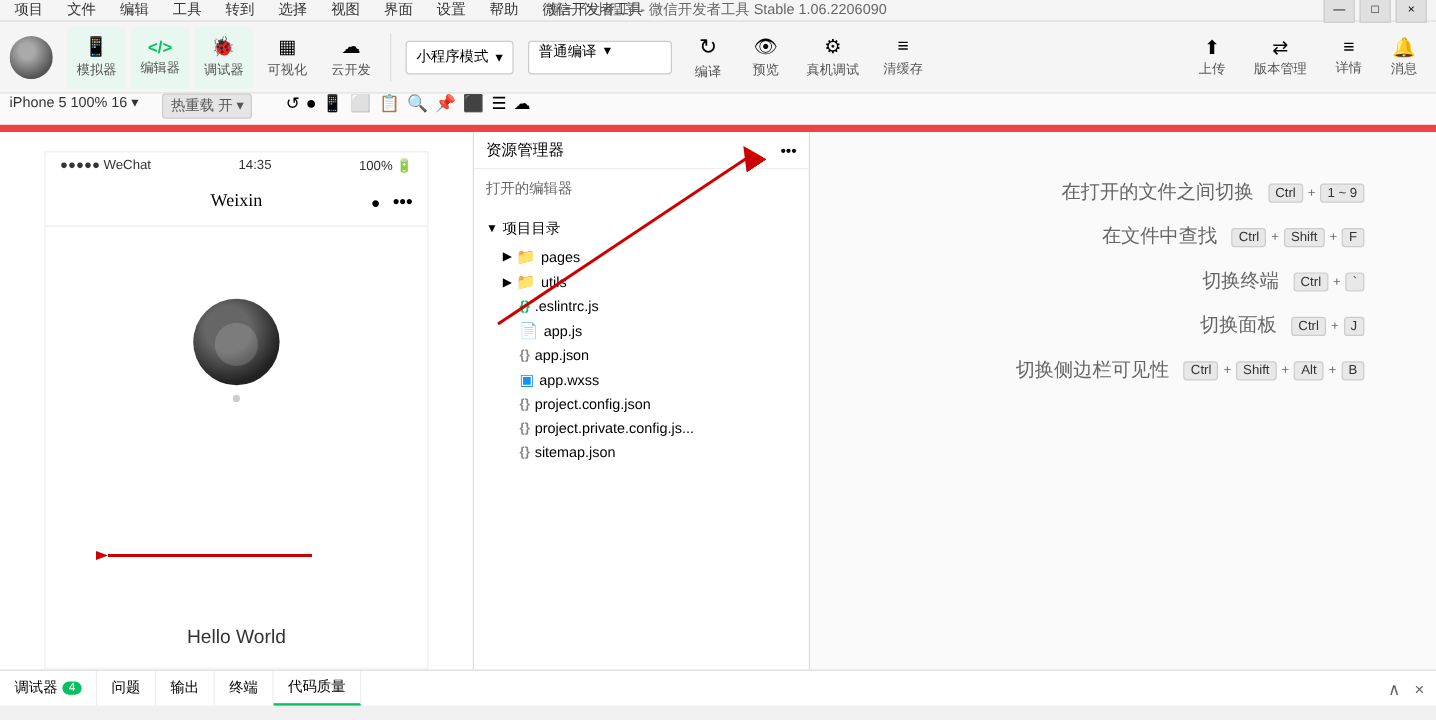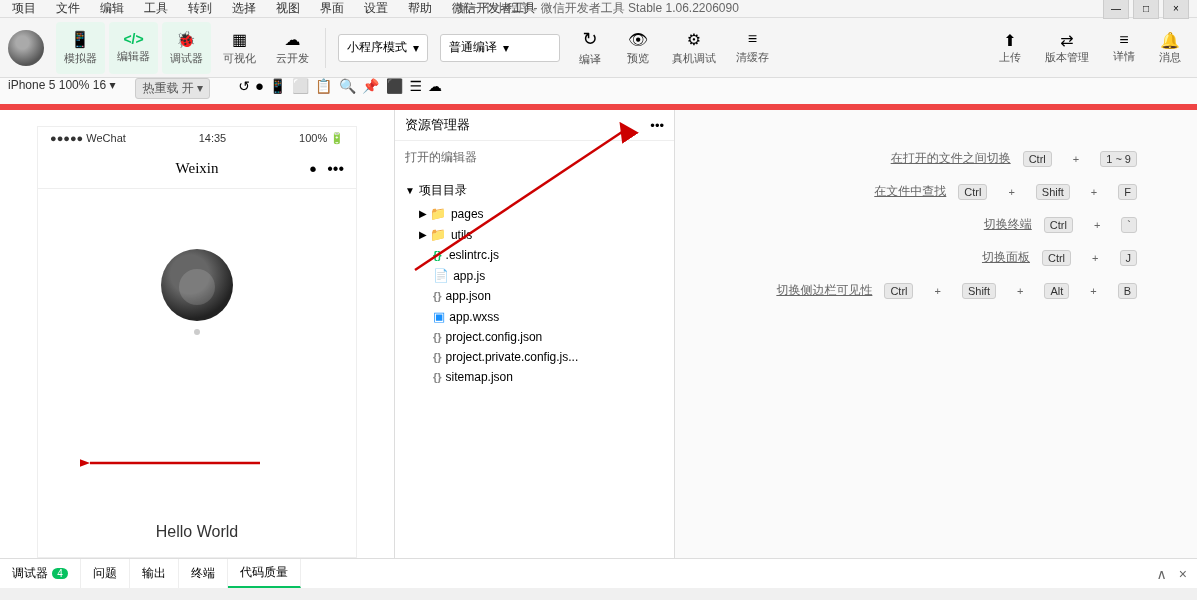--- a/index.html
+++ b/index.html
@@ -26,21 +26,21 @@
     .toolbar-item { display: flex; flex-direction: column; align-items: center; justify-content: center; padding: 4px 8px; cursor: pointer; border-radius: 3px; min-width: 44px; height: 52px; }
     .toolbar-item .icon { font-size: 18px; margin-bottom: 2px; }
     .toolbar-item .label { font-size: 11px; color: #555; }
     .toolbar-divider { width: 1px; height: 40px; background: #ddd; margin: 0 4px; }
 
     .mode-selector {
       display: flex; align-items: center; border: 1px solid #ccc; border-radius: 3px;
       background: white; height: 28px; padding: 0 8px; gap: 6px; cursor: pointer; margin: 0 4px;
     }
     .compiler-selector {
-      display: flex; align-items: center; border: 1px solid #ccc; border-radius: 3px;
+      display: flex; align-items: flex-start; border: 1px solid #ccc; border-radius: 3px;
       background: white; height: 28px; padding: 0 8px; gap: 6px; cursor: pointer; margin: 0 4px; min-width: 120px;
     }
 
     .toolbar-right { margin-left: auto; display: flex; align-items: center; gap: 8px; }
     .toolbar-right-item { display: flex; flex-direction: column; align-items: center; justify-content: center; padding: 4px 8px; cursor: pointer; }
     .toolbar-right-item .icon { font-size: 16px; }
     .toolbar-right-item .label { font-size: 11px; color: #555; }
 
     
     .second-toolbar {
@@ -89,22 +89,22 @@
     }
     .file-tree-item.indent1 { padding-left: 24px; }
     .file-tree-item.indent2 { padding-left: 38px; }
 
     
     .right-panel {
       flex: 1; background: #fafafa; display: flex; flex-direction: column; align-items: flex-end;
       padding: 40px 60px 0 0;
     }
     .shortcut-row { display: flex; align-items: center; justify-content: flex-end; margin-bottom: 16px; gap: 12px; width: 100%; }
-    .shortcut-desc { font-size: 12px; color: #666; text-align: center; text-decoration: underline; }
-    .shortcut-keys { display: flex; align-items: center; gap: 21px; }
+    .shortcut-desc { font-size: 16px; color: #666; text-align: center; }
+    .shortcut-keys { display: flex; align-items: center; gap: 4px; }
     .key-badge { background: #e8e8e8; border: 1px solid #ccc; border-radius: 3px; padding: 1px 5px; font-size: 11px; color: #333; }
     .key-sep { font-size: 11px; color: #666; }
 
     
     .bottom-panel {
       height: 30px; background: white; border-top: 1px solid #ddd;
       display: flex; align-items: center; position: relative;
     }
     .bottom-tabs { display: flex; height: 100%; }
     .bottom-tab {

